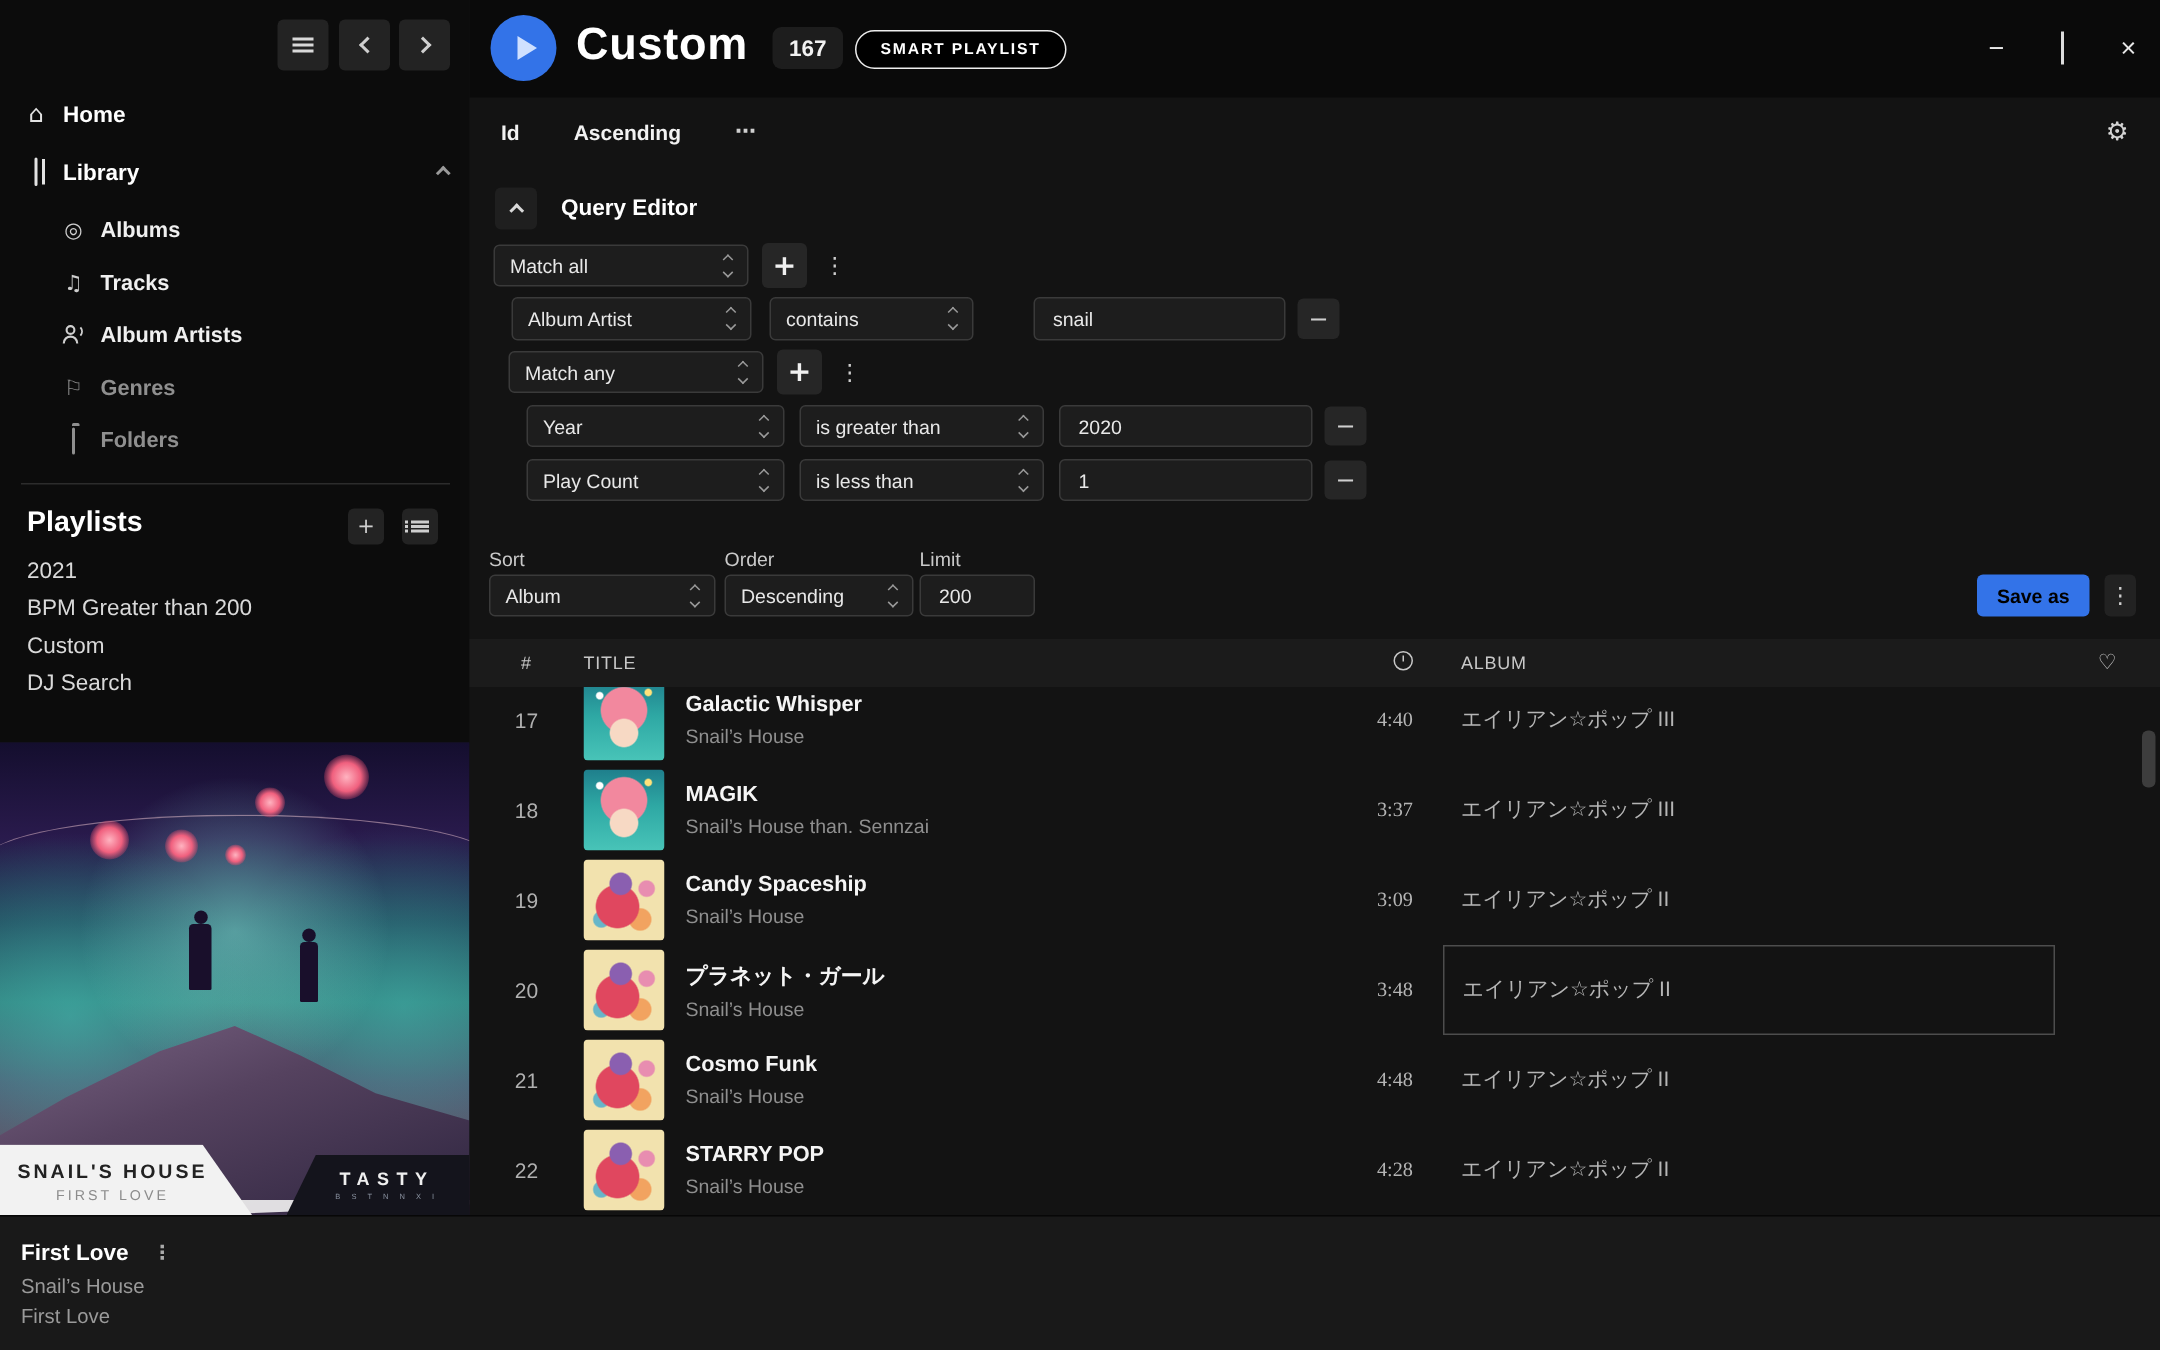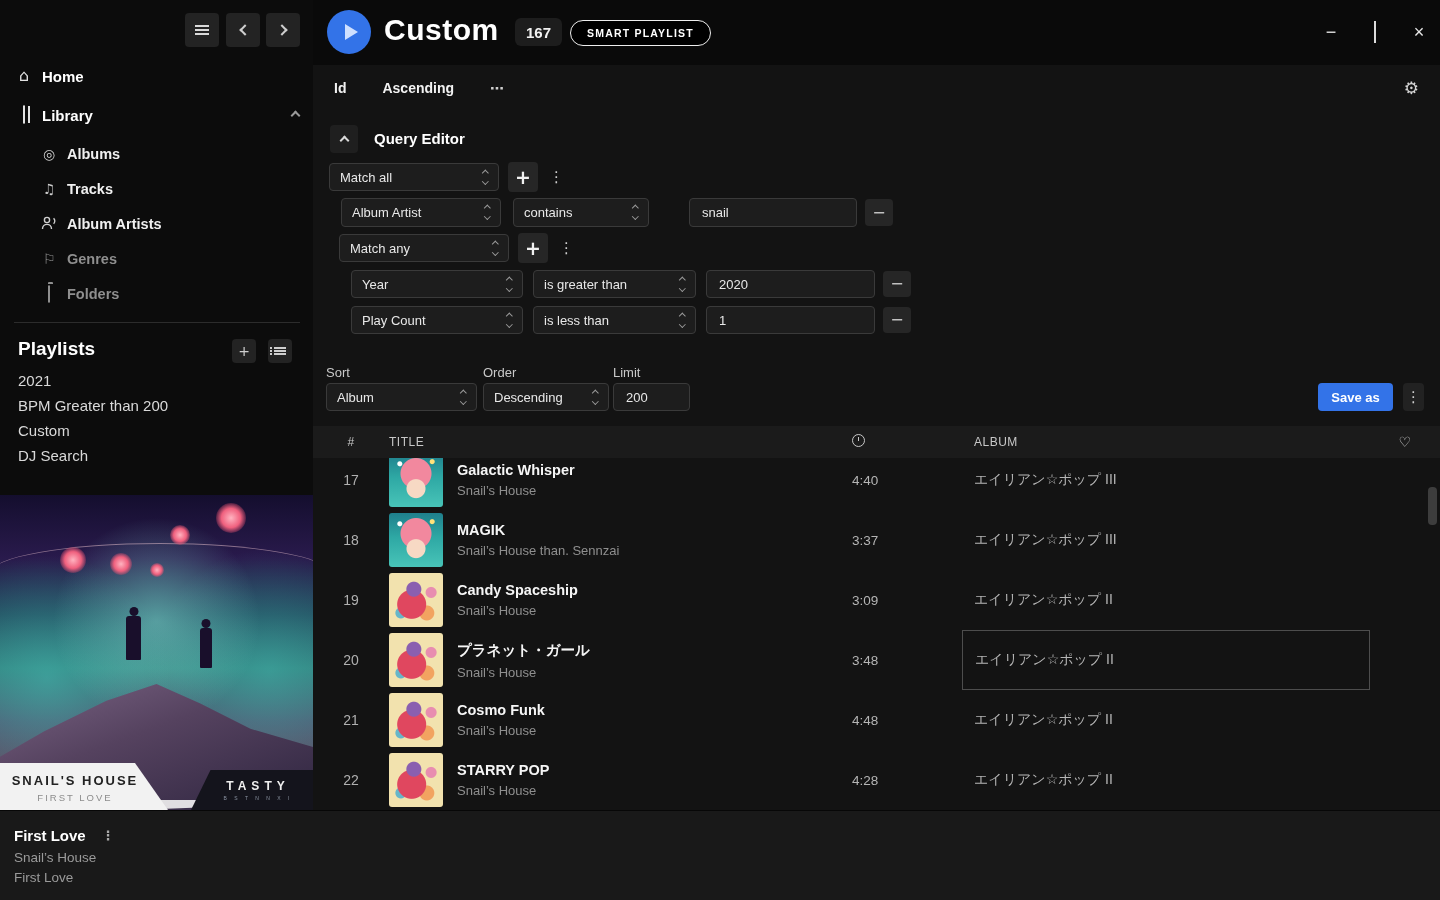--- a/index.html
+++ b/index.html
@@ -85,28 +85,28 @@
   .select{justify-content:space-between;}
   .sel-arrows{display:flex;flex-direction:column;gap:3px;margin-left:6px;}
   .sel-arrows i{display:block;border:solid #9a9a9a;border-width:0 1.5px 1.5px 0;padding:1.8px;}
   .sel-arrows .u{transform:rotate(-135deg);}
   .sel-arrows .d{transform:rotate(45deg);}
   .vinput input{background:transparent;border:0;outline:0;color:#e8e8e8;font-size:13px;width:100%;font-family:inherit;}
   .plus-btn{background:#262626;border-radius:4px;display:flex;align-items:center;justify-content:center;color:#f0f0f0;font-size:19px;font-weight:bold;}
   .kebab{color:#cfcfcf;font-size:15px;letter-spacing:0;}
   .minus-btn{background:#262626;border-radius:4px;display:flex;align-items:center;justify-content:center;color:#cfcfcf;font-size:16px;}
   .flabel{position:absolute;font-size:13px;color:#c9c9c9;}
-  .saveas{position:absolute;left:1005px;top:383px;width:75px;height:28px;background:#3373e8;border-radius:4px;display:flex;align-items:center;justify-content:center;font-size:13px;font-weight:bold;color:#ffffff;}
+  .saveas{position:absolute;left:1005px;top:383px;width:75px;height:28px;background:#3373e8;border-radius:4px;display:flex;align-items:center;justify-content:center;font-size:13px;font-weight:bold;color:#000000;}
   .kebab-btn{position:absolute;left:1090px;top:383px;width:21px;height:28px;background:#222;border-radius:4px;display:flex;align-items:center;justify-content:center;}
 
   
   .thead{position:absolute;left:0;top:426px;width:1127px;height:32px;background:#1b1b1b;display:flex;align-items:center;font-size:12px;color:#c8c8c8;letter-spacing:.5px;}
   .c-num{width:76px;text-align:center;flex:0 0 auto;}
   .c-main{flex:1 1 auto;display:flex;align-items:center;min-width:0;}
-  .c-time{width:90px;flex:0 0 auto;margin-right:20px;}
+  .c-time{width:90px;flex:0 0 auto;text-align:right;margin-right:20px;font-family:Liberation Serif, serif;}
   .c-album{width:408px;flex:0 0 auto;box-sizing:border-box;padding-left:12px;display:flex;align-items:center;}
   .c-fav{width:70px;flex:0 0 auto;text-align:center;}
   .tlist{position:absolute;left:0;top:458px;width:1127px;height:352px;overflow:hidden;}
   .rows{margin-top:-8px;}
   .trow{display:flex;align-items:center;height:60px;}
   .trow .c-num{color:#b0b0b0;font-size:14px;}
   .thumb{width:54px;height:54px;border-radius:3px;flex:0 0 auto;}
   .art-a{background:
     radial-gradient(circle at 50% 66%, #f7d9c4 0 9px, transparent 10px),
     radial-gradient(circle at 50% 38%, #f2889e 0 15px, transparent 16px),

